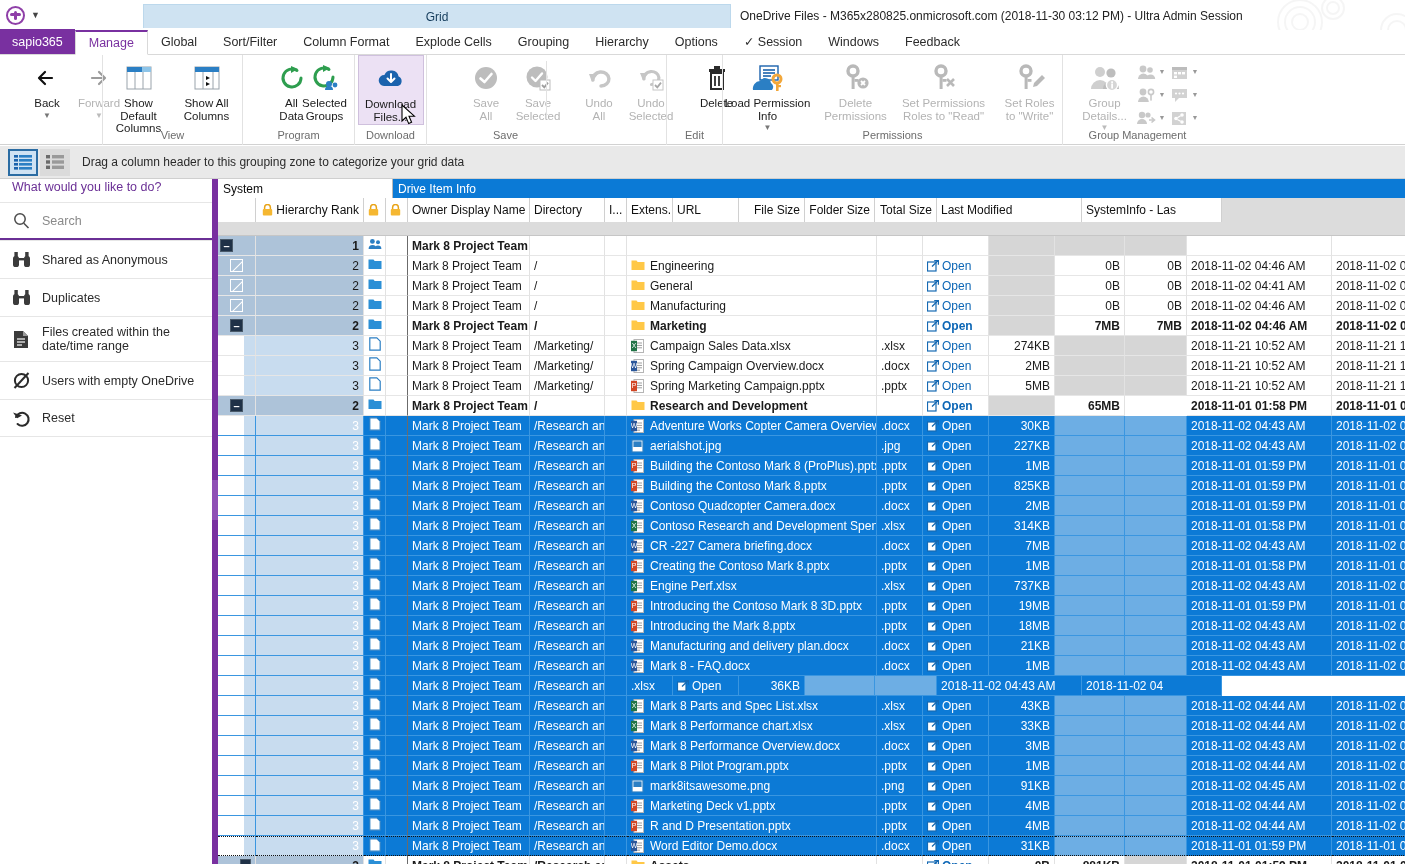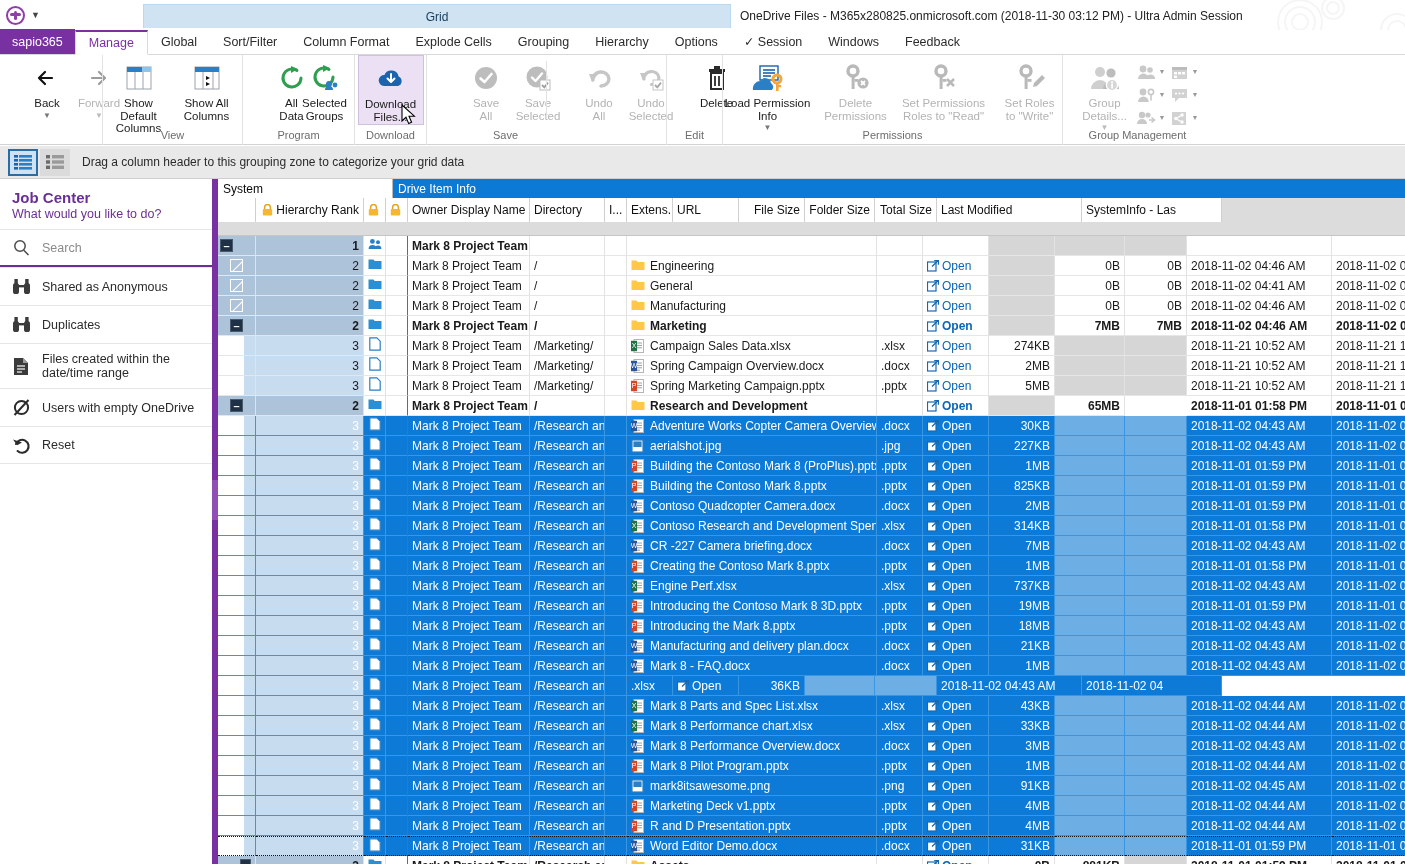--- a/index.html
+++ b/index.html
@@ -623,21 +623,20 @@
             <rect x="6" y="5.3" width="12" height="3.4" fill="#9a9a9a"></rect>
           <rect x="0" y="10.6" width="4" height="3.4" fill="#6b6b6b"></rect>
             <rect x="6" y="10.6" width="12" height="3.4" fill="#9a9a9a"></rect>
         </svg>
       </div>
     </div>
     <div class="groupbar-text">Drag a column header to this grouping zone to categorize your grid data</div>
   </div>
 
   <div class="leftpanel">
-    <div class="jc-title">Job Center</div>
     <div class="jc-sub">What would you like to do?</div>
     <div class="jc-item jc-search">
       <span class="jcico">
         <svg width="17" height="17" viewBox="0 0 17 17">
             <circle cx="7" cy="7" r="5.2" fill="none" stroke="#4b4b4b" stroke-width="1.5"></circle>
             <line x1="10.8" y1="11.2" x2="15.5" y2="16" stroke="#4b4b4b" stroke-width="1.5"></line>
           </svg>
       </span>
       <span class="ph">Search</span>
     </div>

